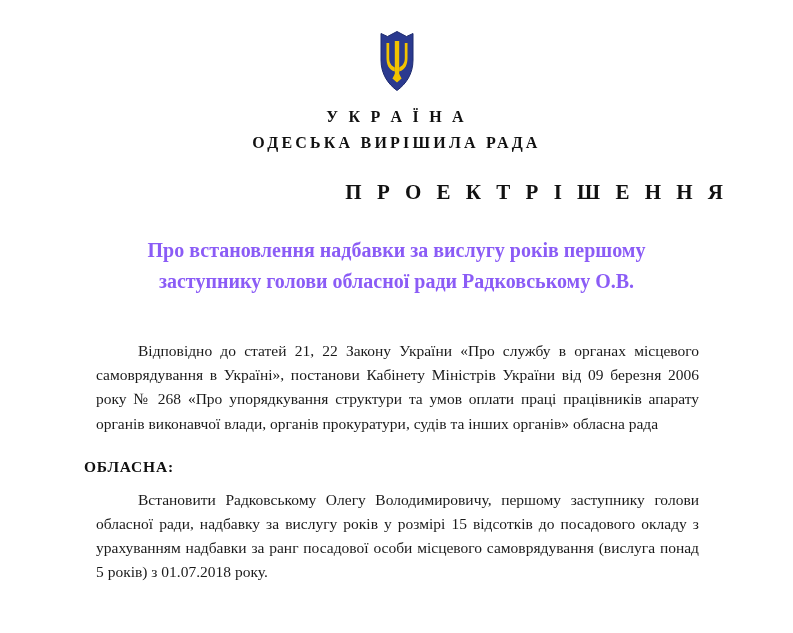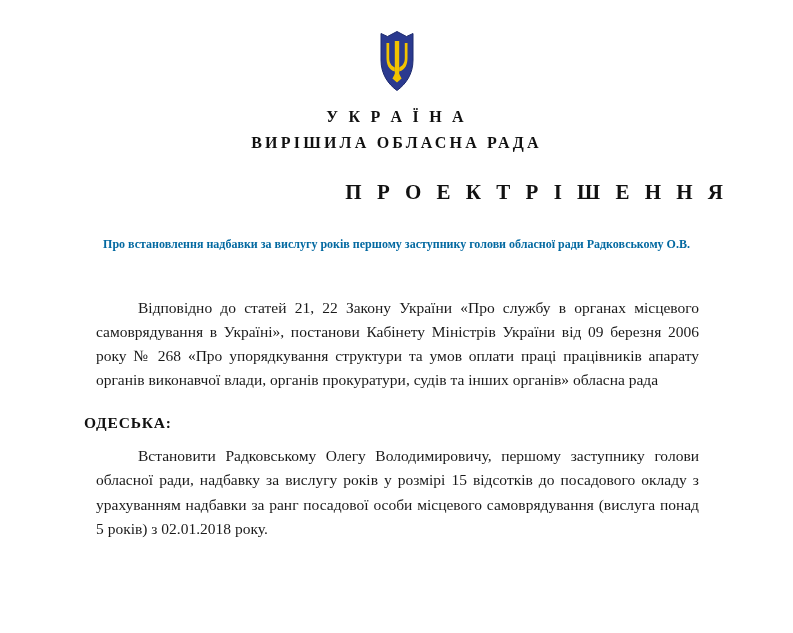--- a/index.html
+++ b/index.html
@@ -57,24 +57,24 @@
     text-align: right;
     font-weight: bold;
     font-size: 21px;
     letter-spacing: 5px;
     color: #111;
   }
   .subject {
     margin-top: 30px;
     text-align: center;
     font-weight: bold;
-    font-size: 12px;
+    font-size: 20px;
     line-height: 1.55;
     padding: 0 30px;
-    color: #0369a1;
+    color: #8b5cf6;
   }
 
   
   .body-block {
     margin-top: 42px;
   }
   p.para {
     margin: 12px;
     font-size: 15.5px;
     line-height: 1.56;
@@ -110,29 +110,29 @@
         <path d="M22 11 L24.2 11 L24.2 45 L19.8 45 L19.8 11 Z"></path>
         <path d="M11.5 13 L14.2 13 L14.2 28 C14.2 33 16.5 36 19.8 37.5 L19.8 41.5 C13.5 39.8 11.5 34.2 11.5 28 Z"></path>
         <path d="M32.5 13 L29.8 13 L29.8 28 C29.8 33 27.5 36 24.2 37.5 L24.2 41.5 C30.5 39.8 32.5 34.2 32.5 28 Z"></path>
         <path d="M19.8 44 L24.2 44 L26.6 48.5 L22 52.5 L17.4 48.5 Z"></path>
       </g>
     </svg>
   </div>
 
   <div class="country">У К Р А Ї Н А</div>
 
-  <div class="council">ВИРІШИЛА ОБЛАСНА РАДА</div>
+  <div class="council">ОДЕСЬКА ВИРІШИЛА РАДА</div>
 
   <div class="doc-type">П Р О Е К Т   Р І Ш Е Н Н Я</div>
 
   <div class="subject">Про встановлення надбавки за вислугу років першому заступнику голови обласної ради Радковському О.В.</div>
 
   <div class="body-block">
 
     <p class="para indent">Відповідно до статей 21, 22 Закону України «Про службу в органах місцевого самоврядування в Україні», постанови Кабінету Міністрів України від 09 березня 2006 року № 268 «Про упорядкування структури та умов оплати праці працівників апарату органів виконавчої влади, органів прокуратури, судів та інших органів» обласна рада</p>
 
-    <p class="decision-word">ОДЕСЬКА:</p>
+    <p class="decision-word">ОБЛАСНА:</p>
 
-    <p class="para indent para-second">Встановити Радковському Олегу Володимировичу, першому заступнику голови обласної ради, надбавку за вислугу років у розмірі 15 відсотків до посадового окладу з урахуванням надбавки за ранг посадової особи місцевого самоврядування (вислуга понад 5 років) з 02.01.2018 року.</p>
+    <p class="para indent para-second">Встановити Радковському Олегу Володимировичу, першому заступнику голови обласної ради, надбавку за вислугу років у розмірі 15 відсотків до посадового окладу з урахуванням надбавки за ранг посадової особи місцевого самоврядування (вислуга понад 5 років) з 01.07.2018 року.</p>
 
   </div>
 
 </div>
 
 </body></html>

